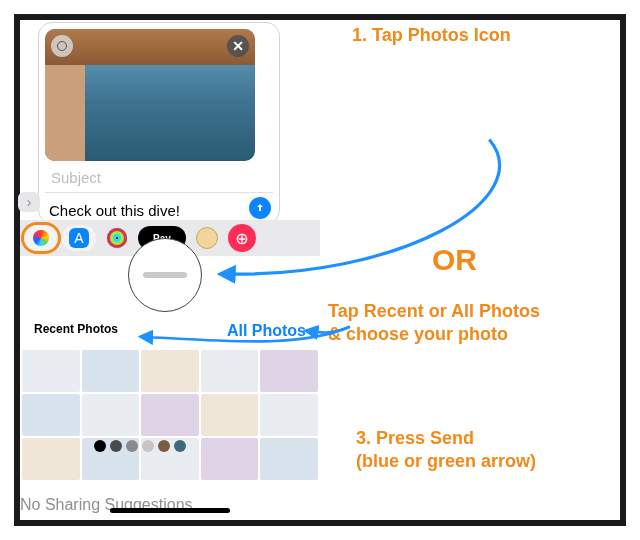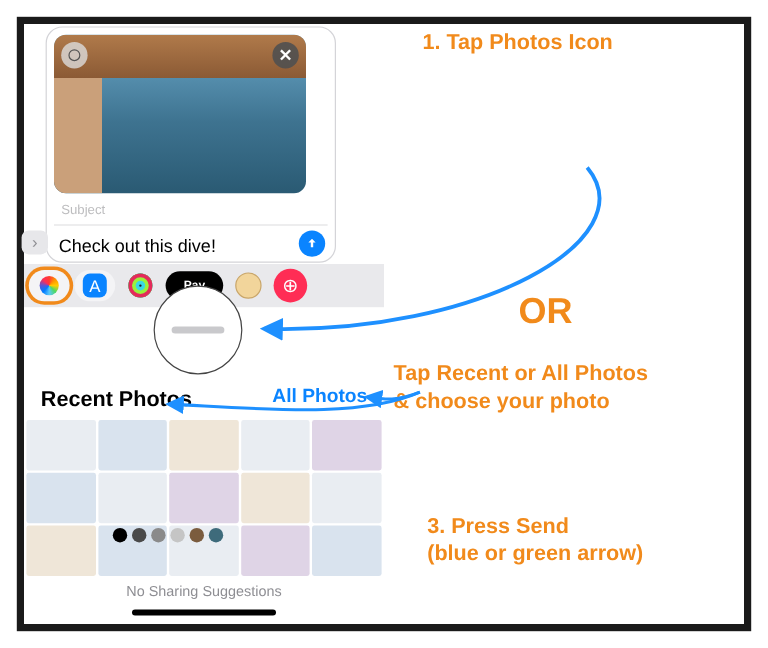--- a/index.html
+++ b/index.html
@@ -12,21 +12,21 @@
   .phone-col { position: absolute; top: 0; left: 0; width: 300px; height: 100%; }
 
   
   .compose-card { position: absolute; top: 2px; left: 18px; width: 242px; border: 1px solid #d4d4d8; border-radius: 14px; background: #fff; padding: 6px 6px 4px 6px; }
   .photo-thumb { width: 210px; height: 132px; border-radius: 10px; background: linear-gradient(180deg,#6aa6c7 0%, #3e7390 55%, #2a5a73 100%); position: relative; overflow: hidden; }
   .thumb-fence { position:absolute; top:0; left:0; right:0; height:36px; background: linear-gradient(180deg,#b07a4a 0%, #8b5a35 100%); }
   .thumb-deck { position:absolute; left:0; top:36px; width:40px; height:96px; background:#caa07a; }
   .thumb-close { position: absolute; top: 6px; right: 6px; width: 22px; height: 22px; border-radius: 50%; background: rgba(80,80,80,.9); color:#fff; display:flex; align-items:center; justify-content:center; font-size:14px; font-weight:bold; }
   .thumb-live { position:absolute; top:6px; left:6px; width:22px; height:22px; border-radius:50%; background:rgba(220,220,220,.8); display:flex; align-items:center; justify-content:center; }
   .thumb-live::before { content:""; width:8px; height:8px; border:1.5px solid #555; border-radius:50%; }
-  .subject-row { margin-top: 4px; color: #bdbdbf; font-size: 11px; padding: 4px 6px; }
+  .subject-row { margin-top: 4px; color: #bdbdbf; font-size: 15px; padding: 4px 6px; }
   .divider { border: none; border-top: 1px solid #e1e1e3; margin: 2px 0; }
   .msg-row { display:flex; align-items:flex-end; padding: 2px 2px 0 4px; gap:6px; }
   .msg-text { flex:1; font-size: 15px; color:#000; }
   .send-btn { width: 22px; height: 22px; border-radius: 50%; background: #0a84ff; color:#fff; display:flex; align-items:center; justify-content:center; }
   .send-btn svg { width:12px; height:12px; }
   .collapse-chevron { position:absolute; left: -2px; top: 172px; width:22px; height:20px; background:#e7e7ea; border-radius:6px; display:flex; align-items:center; justify-content:center; color:#8e8e93; font-size:14px; }
 
   
   .drawer { position:absolute; top: 200px; left:0; width: 300px; height: 36px; background: #e9e9ec; display:flex; align-items:center; padding: 0 4px; gap: 4px; }
   .drawer .icon-badge { width: 34px; height: 26px; border-radius: 13px; background:#f4f4f6; display:flex; align-items:center; justify-content:center; font-size:14px; }
@@ -37,30 +37,30 @@
   .applepay-glyph { background:#000; color:#fff; border-radius:12px; width:48px; height:24px; font-size:10px; font-weight:600; display:flex; align-items:center; justify-content:center; }
   .animoji-glyph { width:22px; height:22px; border-radius:50%; background:#f2d59b; border:1px solid #c9a66a; }
   .more-glyph { width:28px; height:28px; border-radius:50%; background:#ff2d55; color:#fff; display:flex; align-items:center; justify-content:center; }
 
   
   .grey-bar-circle { position:absolute; top: 218px; left: 108px; width: 74px; height: 74px; border: 1.8px solid #444; border-radius: 50%; background:#fff; display:flex; align-items:center; justify-content:center; }
   .grey-bar { width: 44px; height: 6px; border-radius: 3px; background: #c9c9cc; }
 
   
   .tabs { position:absolute; top: 302px; left: 0; width: 300px; display:flex; justify-content:space-between; padding: 0 14px; }
-  .tab-recent { font-weight:700; font-size:18px; color:#000; }
+  .tab-recent { font-weight:700; font-size:12px; color:#000; }
   .tab-all { font-weight:600; font-size:16px; color:#0a84ff; }
 
   
   .grid { position:absolute; top: 330px; left: 2px; width: 296px; height: 130px; display:grid; grid-template-columns: repeat(5, 1fr); gap:2px; }
   .grid .cell { background:#e9edf2; border-radius:2px; }
   .grid .cell.b { background:#d9e3ee; }
   .grid .cell.c { background:#efe6d8; }
   .grid .cell.d { background:#dfd4e6; }
-  .sugg-row { position:absolute; top: 466px; left: 0; width:300px; text-align:center; font-size:12px; color:#8e8e93; }
+  .sugg-row { position:absolute; top: 476px; left: 0; width:300px; text-align:left; font-size:16px; color:#8e8e93; }
   .palette { position:absolute; top: 420px; left: 74px; display:flex; gap:4px; }
   .palette span { width:12px; height:12px; border-radius:50%; }
   .home-indicator { position:absolute; top: 488px; left: 90px; width: 120px; height: 5px; background:#000; border-radius:3px; }
 
   
   .anno { position:absolute; left: 312px; top: 0; right: 0; height:100%; }
   .anno p { color:#f18a1b; font-weight:700; font-size:18px; line-height:1.25; text-align:left; position:absolute; }
   .a1 { top: 4px; left: 20px; width: 250px; }
   .a2 { top: 60px; left: 16px; width: 260px; }
   .a-or { top: 196px; left: 100px; font-size: 30px !important; width:120px;margin-top:25px; }

